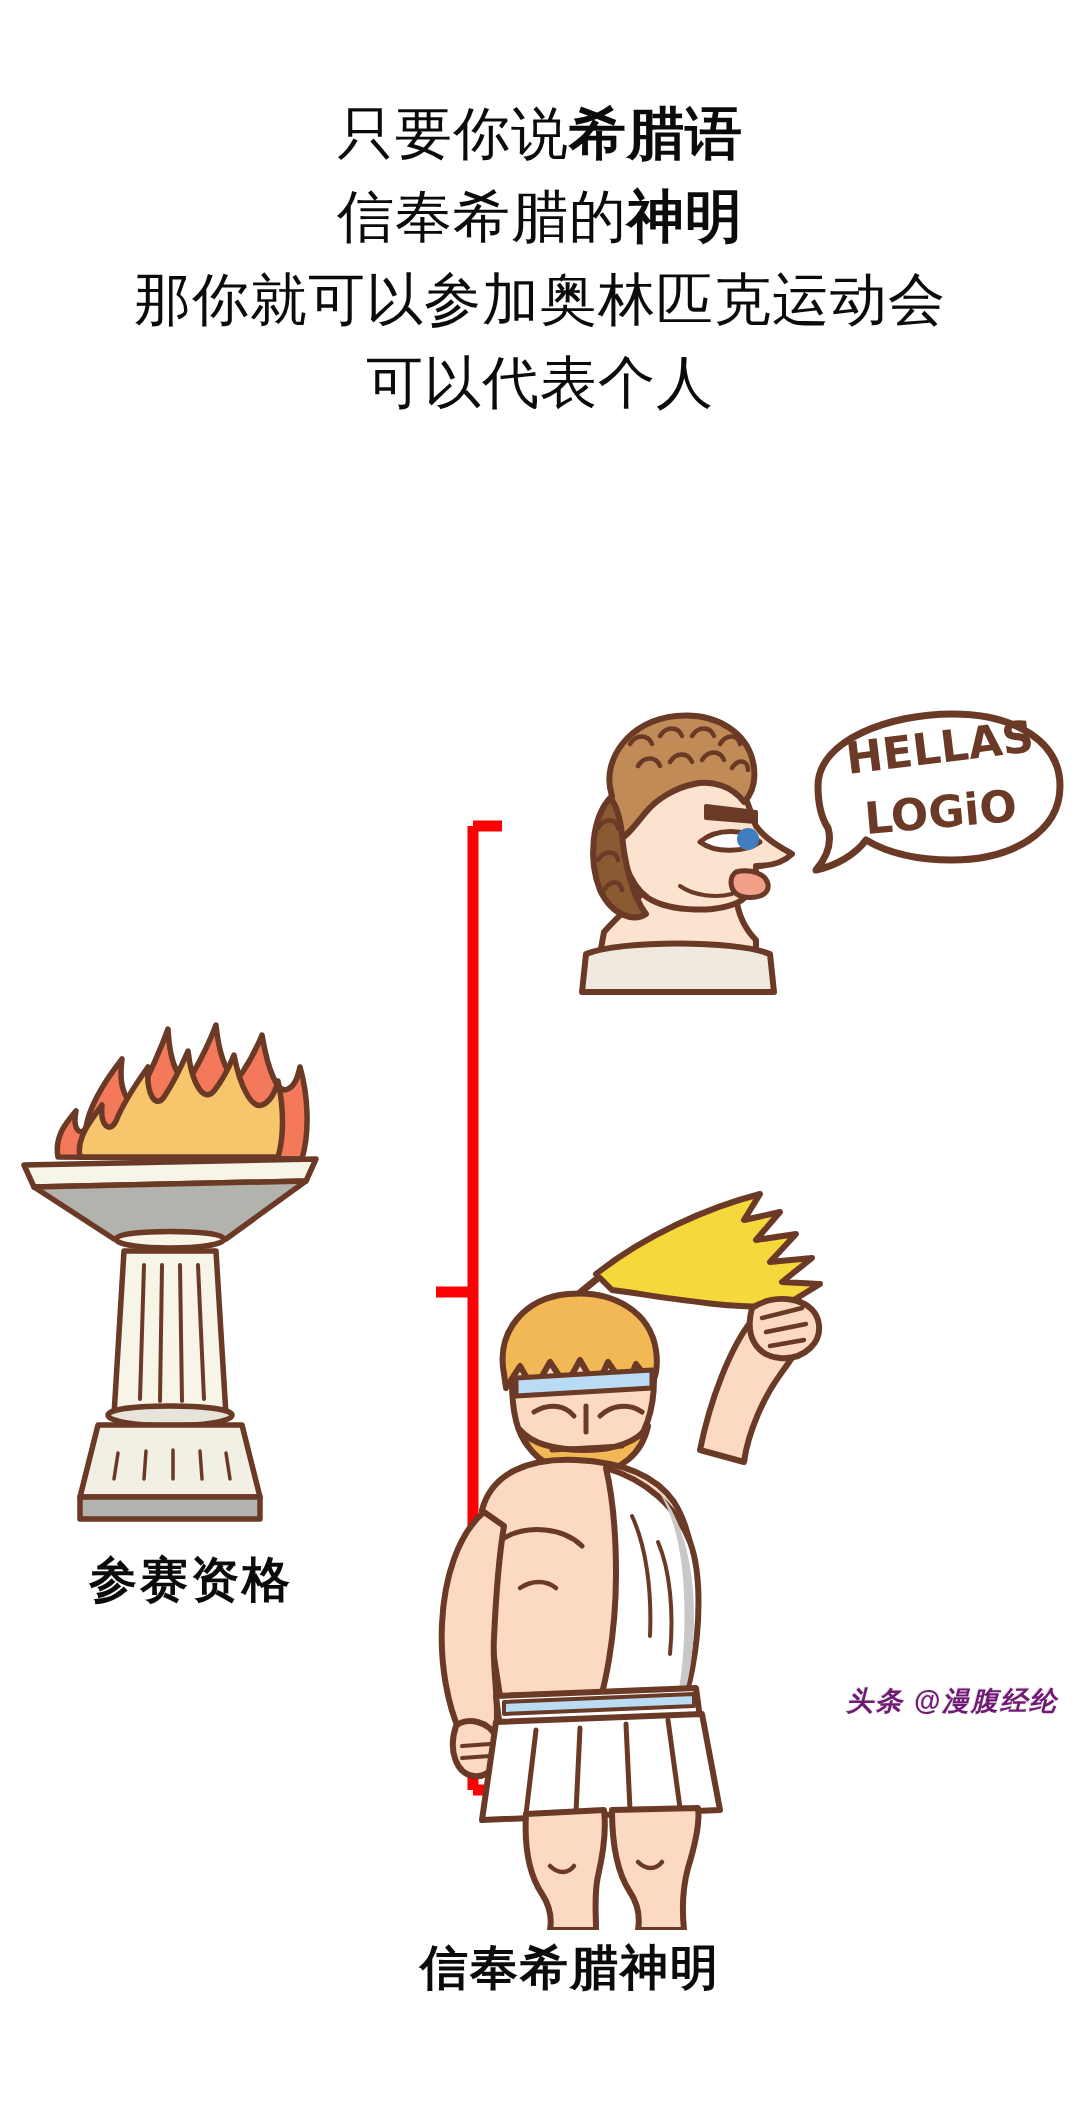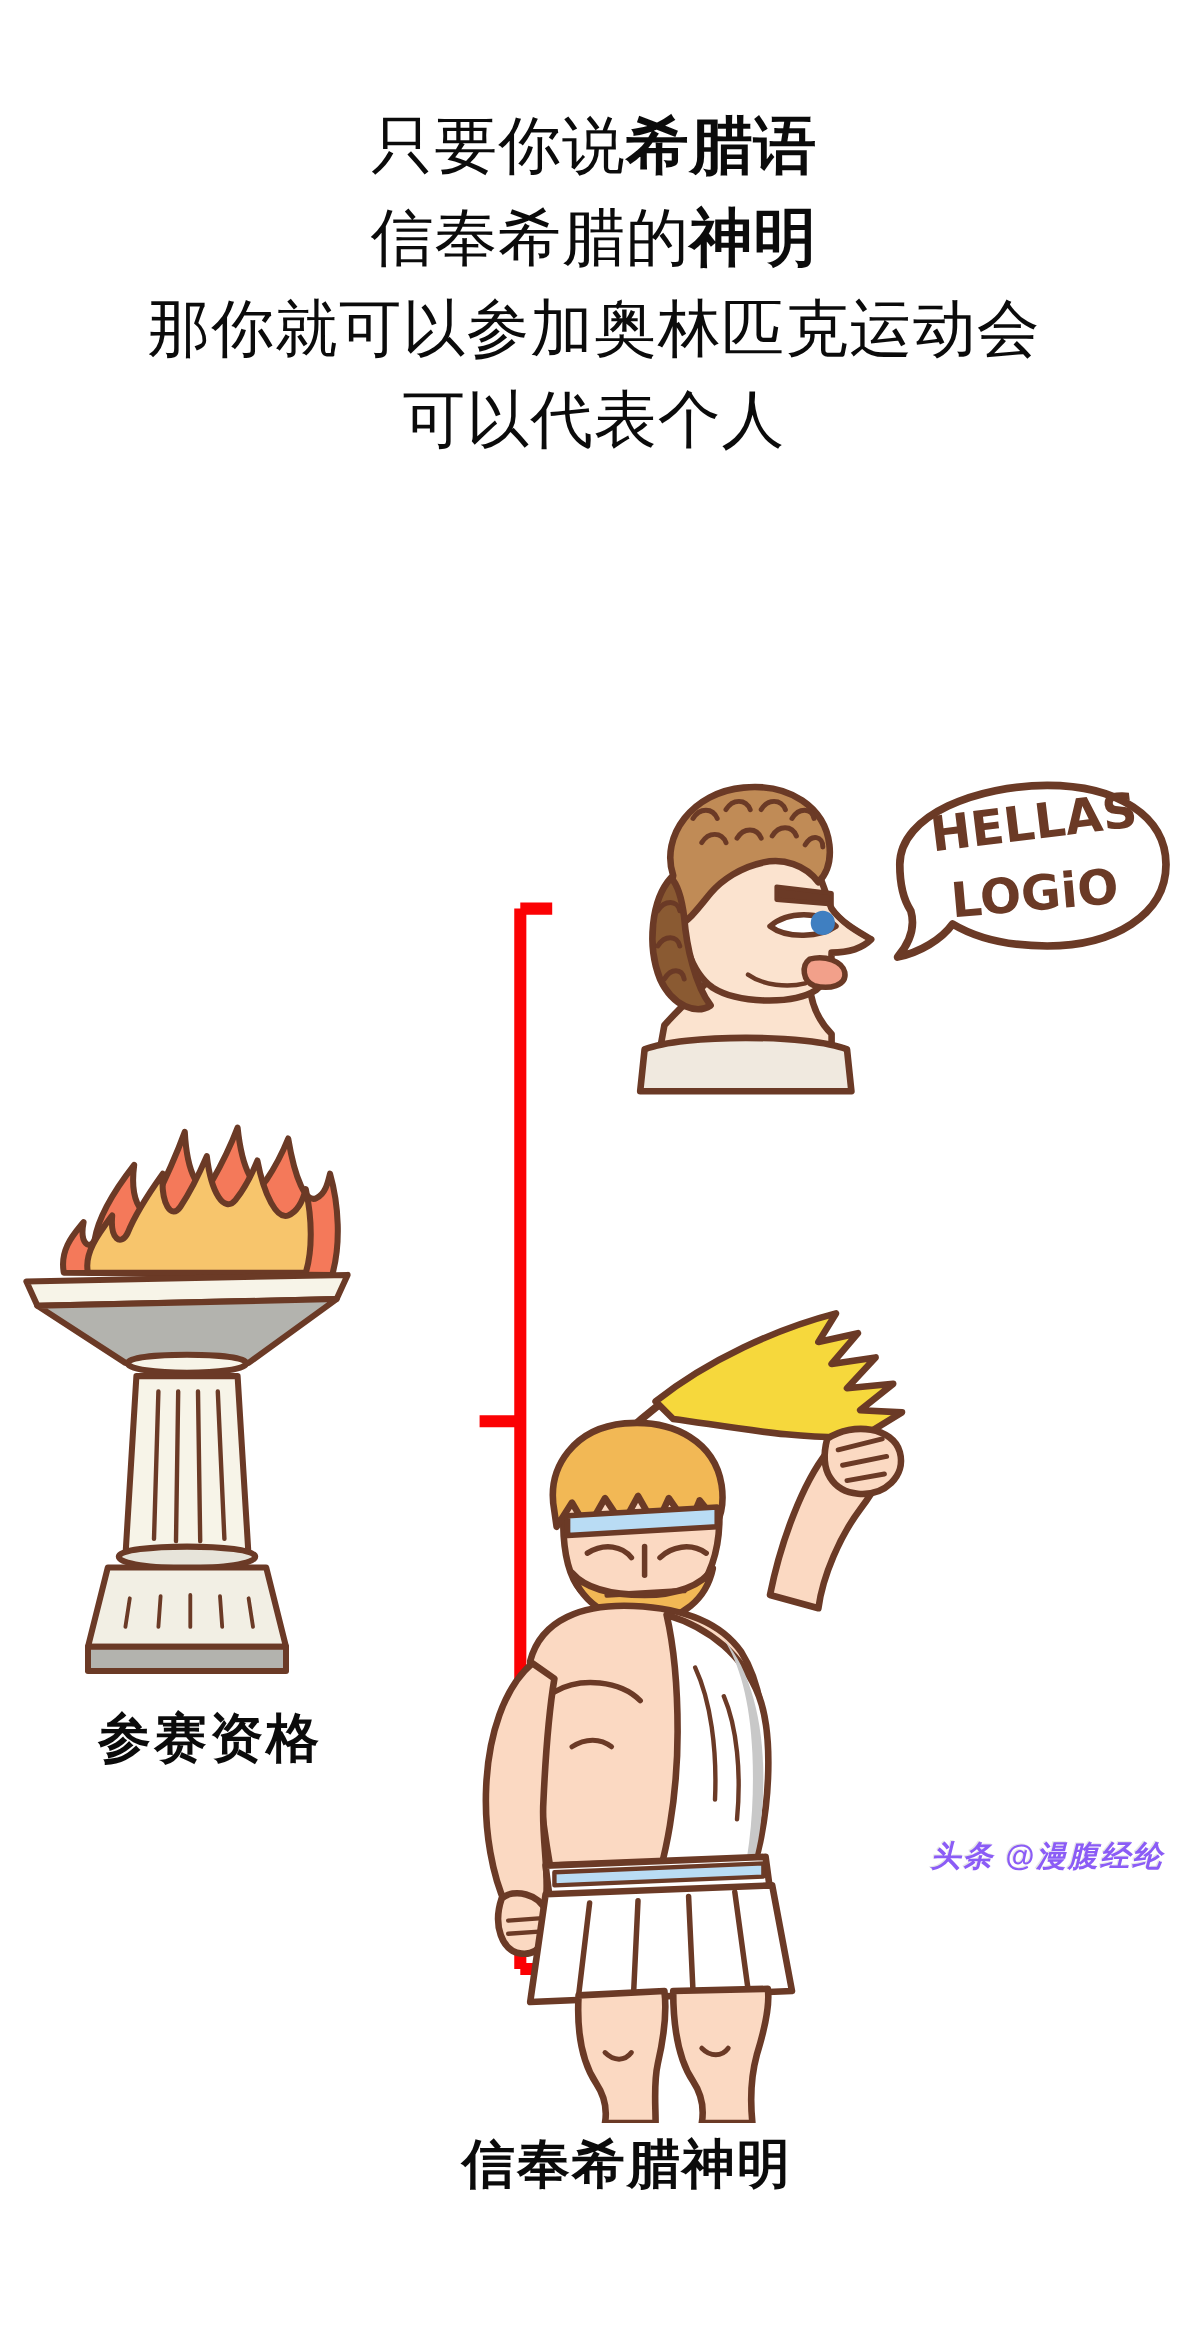--- a/index.html
+++ b/index.html
@@ -69,26 +69,26 @@
     left: 420px; top: 1912px;
     font-size: 48px;
     letter-spacing: 2px;
     margin-top: 24px;
   }
 
   
   #watermark {
     position: absolute;
     right: 22px;
-    bottom: 18px;
+    bottom: 4px;
     font-family: "Liberation Sans", "DejaVu Sans", sans-serif;
     font-size: 27px;
     font-style: italic;
     font-weight: 700;
-    color: #8b5cf6;
+    color: #701a75;
     letter-spacing: 2px;
     text-shadow: 1px 1px 0 #ffffff, -1px -1px 0 #e6e6e6;
     white-space: nowrap;
   }
 </style>
 </head>
 <body>
 
 <div id="page">
 

